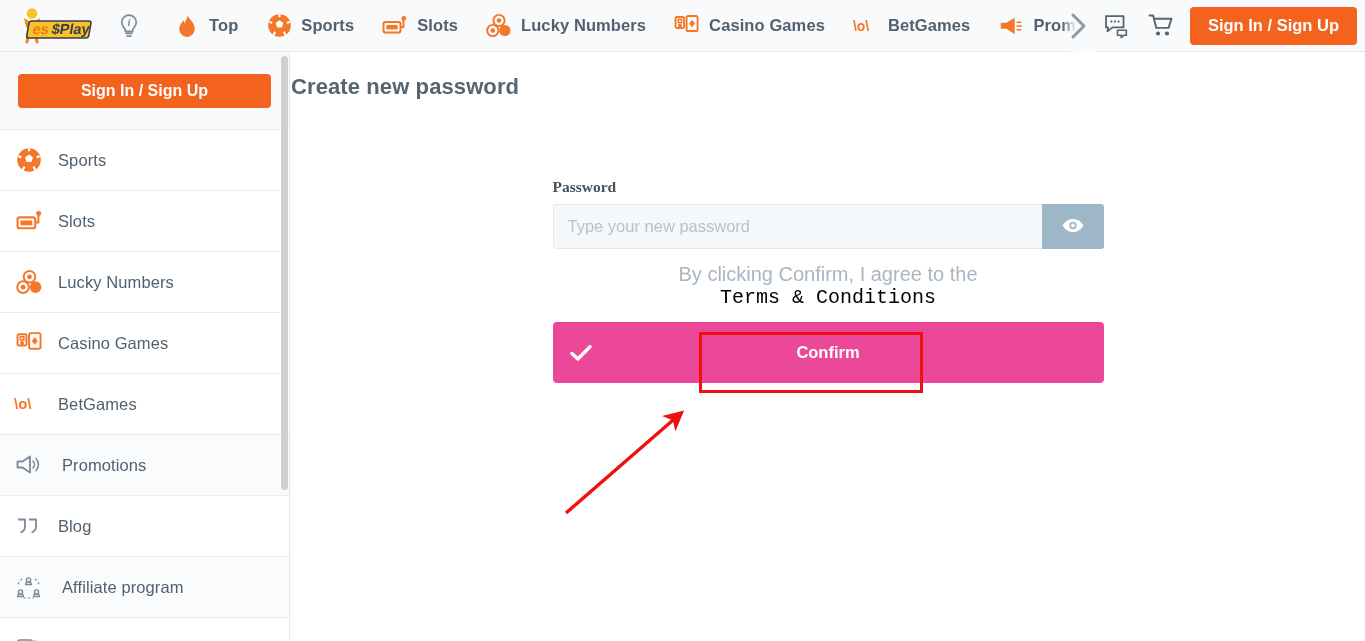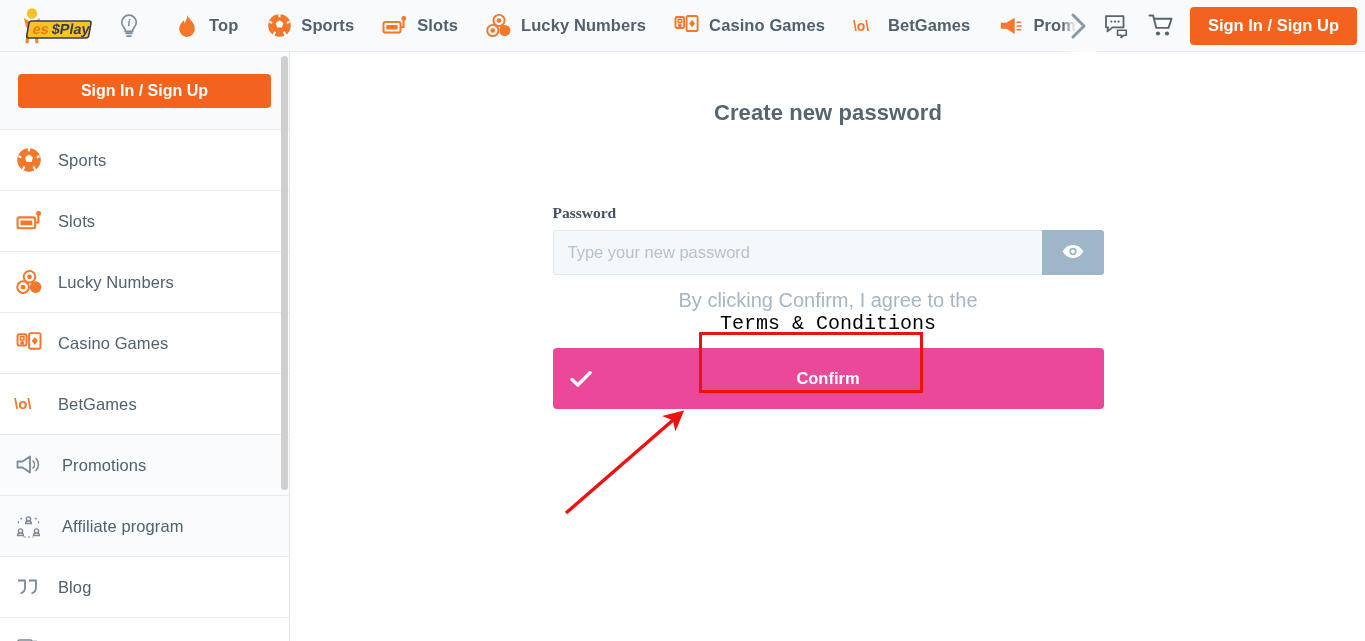--- a/index.html
+++ b/index.html
@@ -111,21 +111,21 @@
     width: 7px; height: 434px;
     background: #cfcfcf; border-radius: 4px;
   }
 
   
   .main {
     position: absolute; top: 52px; left: 291px;
     width: 1074px; height: 589px; background: #fff;
   }
   .page-title {
-    text-align: center; margin-top: 48px;
+    margin-top: 22px;
     font-size: 22px; font-weight: 700; color: #56656f;
     letter-spacing: .1px;
   }
   .form-wrap {
     width: 551px; margin: 0 auto; padding-top: 78px;
   }
   .field-label {
     font-size: 15.5px; color: #45535f; font-weight: 600;
     margin-bottom: 8px;
     font-family: Liberation Serif, serif;
@@ -386,43 +386,43 @@
       <span class="sb-ico">
         <svg width="28" height="24" viewBox="0 0 28 24">
           <path d="M2.5 8.5 L2.5 14.5 L7.5 14.5 L15 19.5 L15 3.5 L7.5 8.5 Z" fill="none" stroke="#7b8a98" stroke-width="1.8" stroke-linejoin="round"></path>
           <path d="M18 8 A5 5 0 0 1 18 15" fill="none" stroke="#7b8a98" stroke-width="1.6" stroke-linecap="round"></path>
           <path d="M21 5.5 A8.5 8.5 0 0 1 21 17.5" fill="none" stroke="#7b8a98" stroke-width="1.6" stroke-linecap="round"></path>
         </svg>
       </span>
       <span class="sb-label">Promotions</span>
     </div>
 
+    <div class="sb-item">
+      <span class="sb-ico">
+        <svg width="28" height="24" viewBox="0 0 28 24">
+          <path d="M3 5.5h7v7c0 3.2-2 5.2-4.5 6" fill="none" stroke="#7b8a98" stroke-width="1.8" stroke-linejoin="round"></path>
+          <path d="M14 5.5h7v7c0 3.2-2 5.2-4.5 6" fill="none" stroke="#7b8a98" stroke-width="1.8" stroke-linejoin="round"></path>
+        </svg>
+      </span>
+      <span class="sb-label">Blog</span>
+    </div>
+
     <div class="sb-item alt">
       <span class="sb-ico">
         <svg width="28" height="26" viewBox="0 0 28 26">
           <circle cx="13.5" cy="6" r="2.1" fill="none" stroke="#7b8a98" stroke-width="1.4"></circle>
           <path d="M10.6 10.5c0-1.6 1.3-2.6 2.9-2.6s2.9 1 2.9 2.6z" fill="none" stroke="#7b8a98" stroke-width="1.3"></path>
           <circle cx="5.5" cy="18" r="2.1" fill="none" stroke="#7b8a98" stroke-width="1.4"></circle>
           <path d="M2.6 22.5c0-1.6 1.3-2.6 2.9-2.6s2.9 1 2.9 2.6z" fill="none" stroke="#7b8a98" stroke-width="1.3"></path>
           <circle cx="21.5" cy="18" r="2.1" fill="none" stroke="#7b8a98" stroke-width="1.4"></circle>
           <path d="M18.6 22.5c0-1.6 1.3-2.6 2.9-2.6s2.9 1 2.9 2.6z" fill="none" stroke="#7b8a98" stroke-width="1.3"></path>
           <path d="M7 5 A11 11 0 0 0 2.5 12 M20 5 A11 11 0 0 1 24.5 12 M8.5 24 L18.5 24" fill="none" stroke="#7b8a98" stroke-width="1.2" stroke-dasharray="2.2 2.2"></path>
         </svg>
       </span>
       <span class="sb-label">Affiliate program</span>
-    </div>
-
-    <div class="sb-item">
-      <span class="sb-ico">
-        <svg width="28" height="24" viewBox="0 0 28 24">
-          <path d="M3 5.5h7v7c0 3.2-2 5.2-4.5 6" fill="none" stroke="#7b8a98" stroke-width="1.8" stroke-linejoin="round"></path>
-          <path d="M14 5.5h7v7c0 3.2-2 5.2-4.5 6" fill="none" stroke="#7b8a98" stroke-width="1.8" stroke-linejoin="round"></path>
-        </svg>
-      </span>
-      <span class="sb-label">Blog</span>
     </div>
 
     <div class="sb-item">
       <span class="sb-ico">
         <svg width="26" height="20" viewBox="0 0 26 20">
           <rect x="2" y="2" width="14" height="10" rx="1.4" fill="none" stroke="#7b8a98" stroke-width="1.7"></rect>
           <path d="M17 3.5 L21 3.5" stroke="#7b8a98" stroke-width="1.7"></path>
         </svg>
       </span>
     </div>

